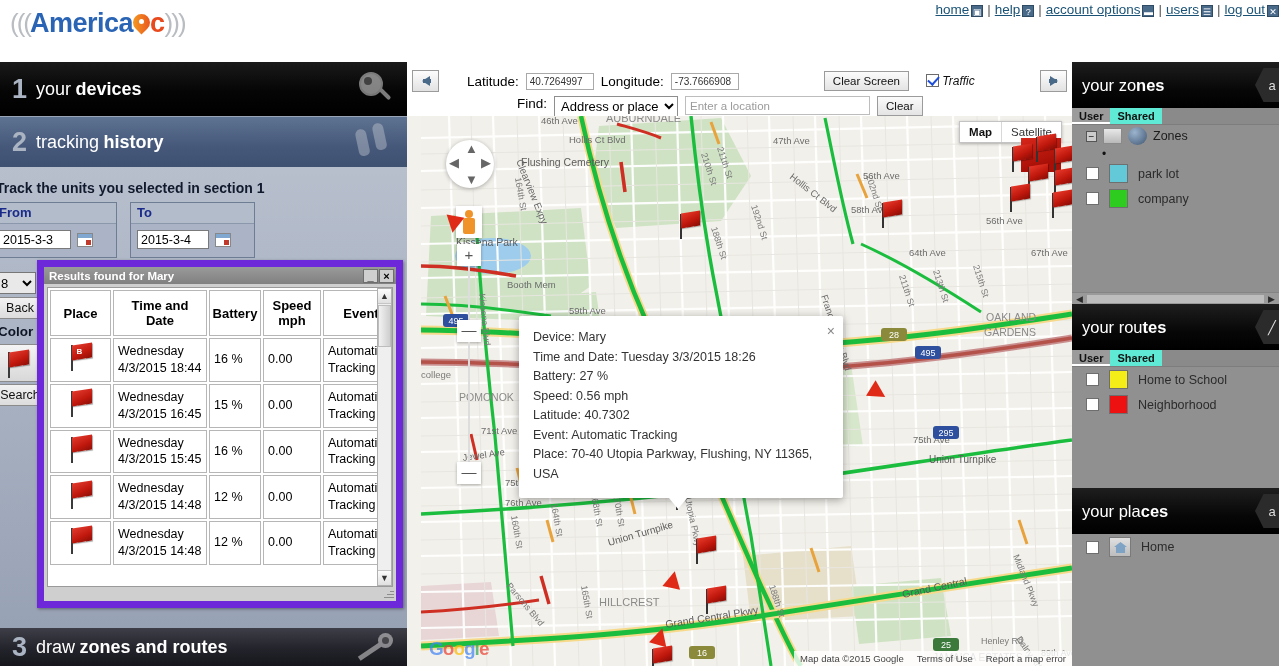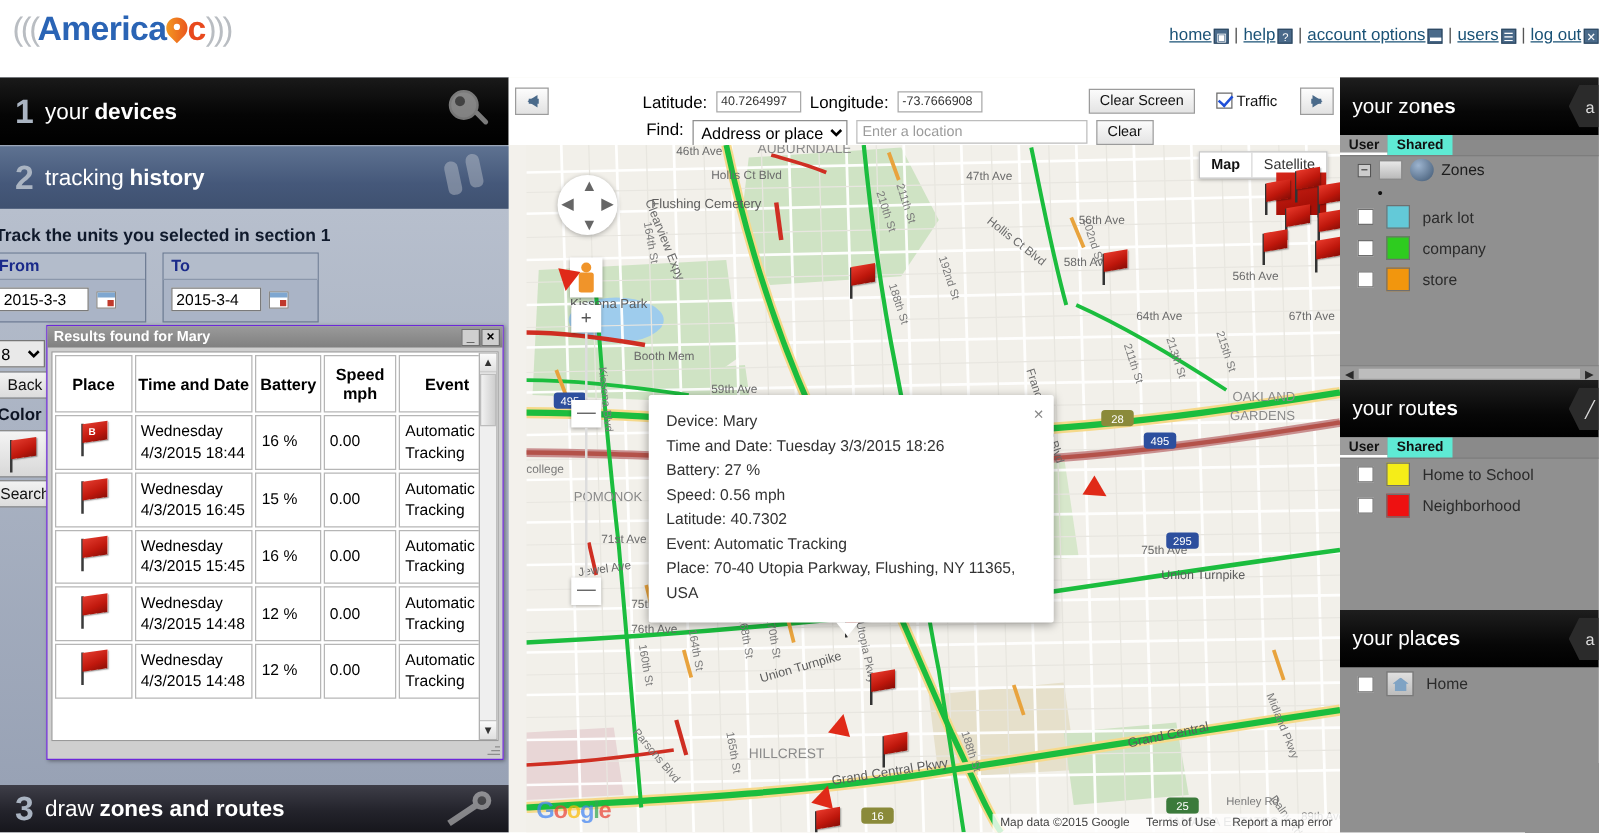--- a/index.html
+++ b/index.html
@@ -19,21 +19,21 @@
   .logo-text { font-size: 27px; font-weight: bold; letter-spacing: -0.5px; position: relative; }
   .logo-blue { color: #2a64b5; }
   .logo-red { color: #e8491d; }
   .logo-pin { display: inline-block; position: relative; width: 17px; height: 24px; vertical-align: -5px; }
   .logo-pin i {
     position: absolute; left: 0; top: 1px; width: 17px; height: 17px; border-radius: 50% 50% 50% 0;
     transform: rotate(-45deg); background: linear-gradient(135deg, #f5a623 0%, #e8491d 100%);
   }
   .logo-pin b { position: absolute; left: 6px; top: 6px; width: 5px; height: 5px; background: #fff; border-radius: 50%; transform: rotate(0deg); }
 
-  .topnav { position: absolute; right: 0px; top: 20px; font-size: 13.5px; color: #1a5276; white-space: nowrap; }
+  .topnav { position: absolute; right: 0px; top: 2px; font-size: 13.5px; color: #1a5276; white-space: nowrap; }
   .topnav a { color: #1a5276; text-decoration: underline; }
   .topnav .sep { color: #555; margin: 0 4px; text-decoration: none; }
   .nav-ico {
     display: inline-block; width: 12px; height: 12px; margin-left: 2px;
     background: #4a6a8a; color: #fff; font-size: 9px; line-height: 12px; text-align: center;
     vertical-align: -1px; border: 1px solid #2f4a63;
   }
 
   
   .leftpanel { position: absolute; left: 0; top: 62px; width: 407px; height: 604px; background: #9aa6b8; }
@@ -104,21 +104,21 @@
 
   
   .flagpin { position: relative; width: 26px; height: 28px; display: inline-block; }
   .flagpin .pole { position: absolute; left: 3px; bottom: 0; width: 2px; height: 26px; background: #3a3a3a; }
   .flagpin .cloth { position: absolute; left: 4px; top: 1px; width: 20px; height: 15px;
                     background: linear-gradient(160deg,#e23b2e 0%, #c0180d 60%, #8c0f07 100%);
                     transform: skewY(-8deg); box-shadow: 1px 1px 1px rgba(0,0,0,.35); }
 
   
   .results-win { position: absolute; left: 37px; top: 260px; width: 366px; height: 348px;
-                 background: #cfcfcf; border: 1px solid #6d28d9; box-shadow: 1px 1px 3px rgba(0,0,0,.4); }
+                 background: #cfcfcf; border: 7px solid #6d28d9; box-shadow: 1px 1px 3px rgba(0,0,0,.4); }
   .rw-title { height: 17px; background: linear-gradient(180deg,#9a9a9a,#808080); display: flex; align-items: center;
               padding-left: 5px; color: #fff; font-size: 11.5px; font-weight: bold; }
   .rw-ctrls { margin-left: auto; display: flex; gap: 1px; padding-right: 2px; }
   .rw-ctrls span { width: 15px; height: 14px; background: #cfcfcf; border: 1px solid #6e6e6e;
                    color: #000; font-size: 11px; line-height: 12px; text-align: center; font-weight: bold; }
   .rw-body { position: absolute; left: 3px; top: 20px; right: 3px; bottom: 14px; background: #fff;
              border: 1px solid #9a9a9a; overflow: hidden; }
   table.res { border-collapse: separate; border-spacing: 2px; width: 100%; table-layout: fixed; }
   table.res th { border: 1px solid #b6b6b6; background: #fff; font-size: 13px; font-weight: bold;
                  color: #000; padding: 7px 2px; text-align: center; }
@@ -428,27 +428,27 @@
   <div class="maparea">
 
     <div class="maptoolbar">
       <div class="arrow-btn arrow-left" style="left:5px; top:8px;">
           <span class="a"></span>
         </div>
       <div class="arrow-btn arrow-right" style="right:5px; top:8px;">
           <span class="a"></span>
         </div>
 
-      <div class="tb-row1" style="display:flex; align-items:center; padding-left:107px; gap:7px;">
+      <div class="tb-row1" style="display:flex; align-items:center; padding-left:60px; gap:7px;">
         <span class="tb-lbl">Latitude:</span>
         <input class="ro-input" style="width: 68px;" value="40.7264997">
         <span class="tb-lbl">Longitude:</span>
         <input class="ro-input" style="width: 68px;" value="-73.7666908">
         <button class="btn-gray" style="margin-left:78px">Clear Screen</button>
-        <span style="margin-left:10px; font-size:12px; color:#111;">
+        <span style="margin-left:10px; font-size:12px; color:#111;font-style:italic;">
           <span class="chk on"></span>
           <span>Traffic</span>
         </span>
       </div>
 
       <div class="tb-row2" style="display:flex; align-items:flex-start; padding-left:110px; gap:7px;">
         <span class="tb-lbl">Find:</span>
         <select class="sel-find">
           <option>Address or place</option>
         </select>
@@ -785,25 +785,20 @@
           <div class="item-row">
             <span class="cbx"></span>
             <span class="swatch" style="background:#63c9d8"></span>
             <span class="nm">park lot</span>
           </div>
           <div class="item-row">
             <span class="cbx"></span>
             <span class="swatch" style="background:#2ecc1f"></span>
             <span class="nm">company</span>
           </div>
-          <div class="item-row">
-            <span class="cbx"></span>
-            <span class="swatch" style="background:#f2960d"></span>
-            <span class="nm">store</span>
-          </div>
         </div>
       <div class="rp-scrollbar" style="position:absolute; left:0; right:0; bottom:0;">
         <span class="sarr">◀</span>
         <span class="sbar"></span>
         <span class="sarr">▶</span>
       </div>
     </div>
 
     <div class="rp-head">
       <span class="t1">your rou</span>

